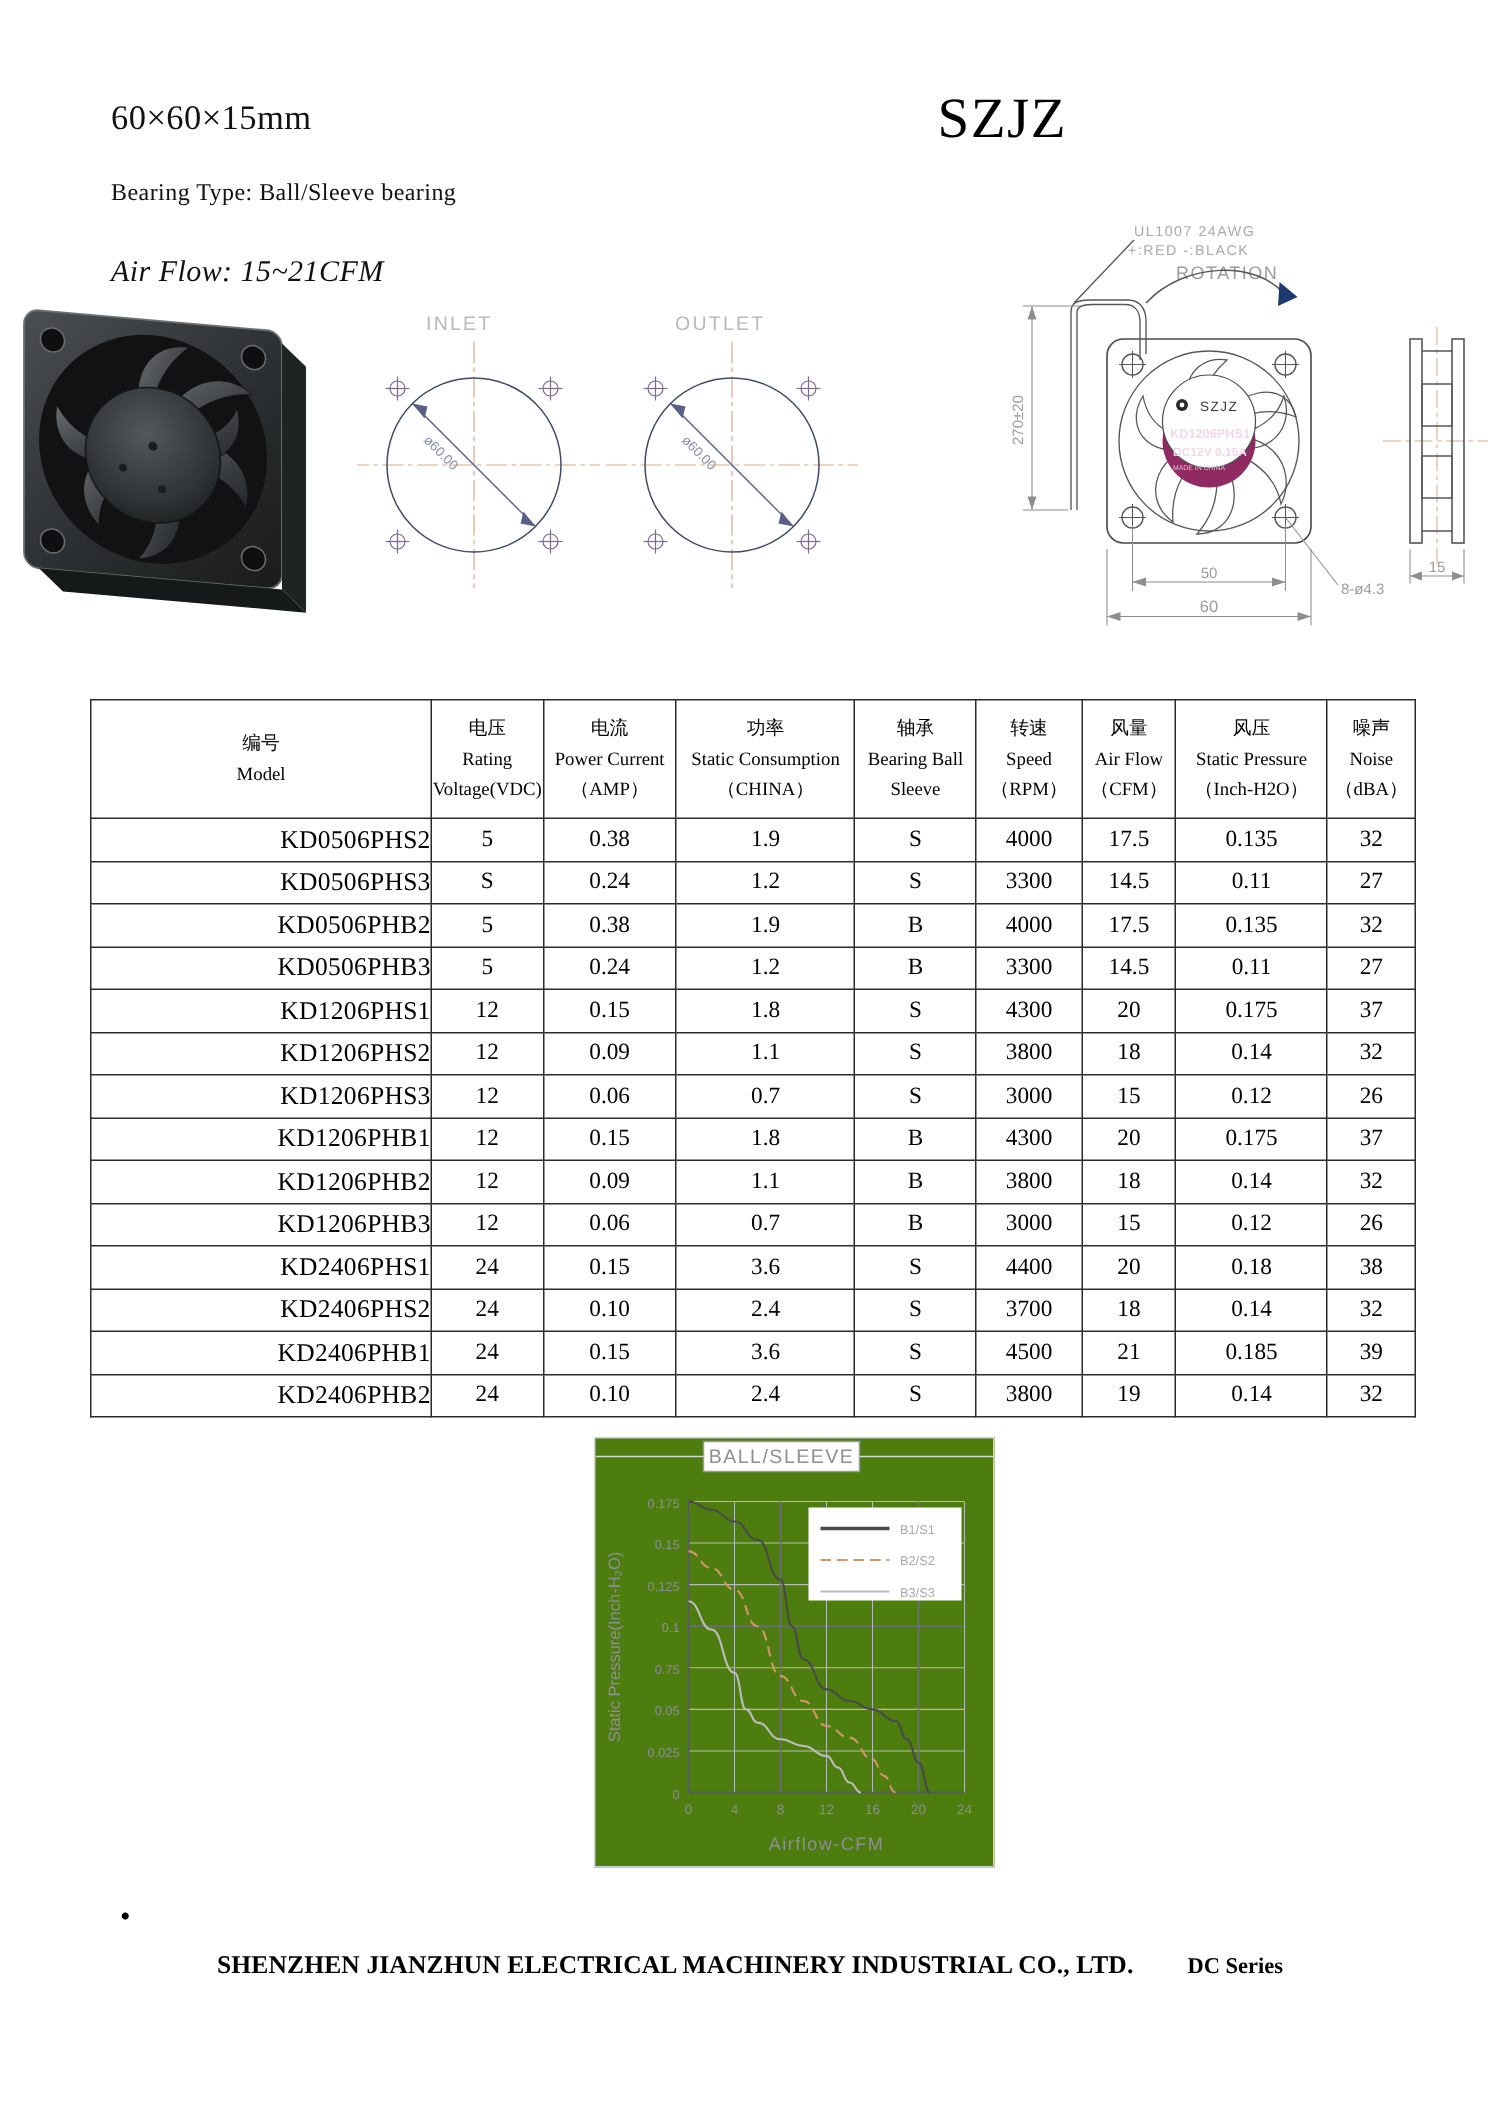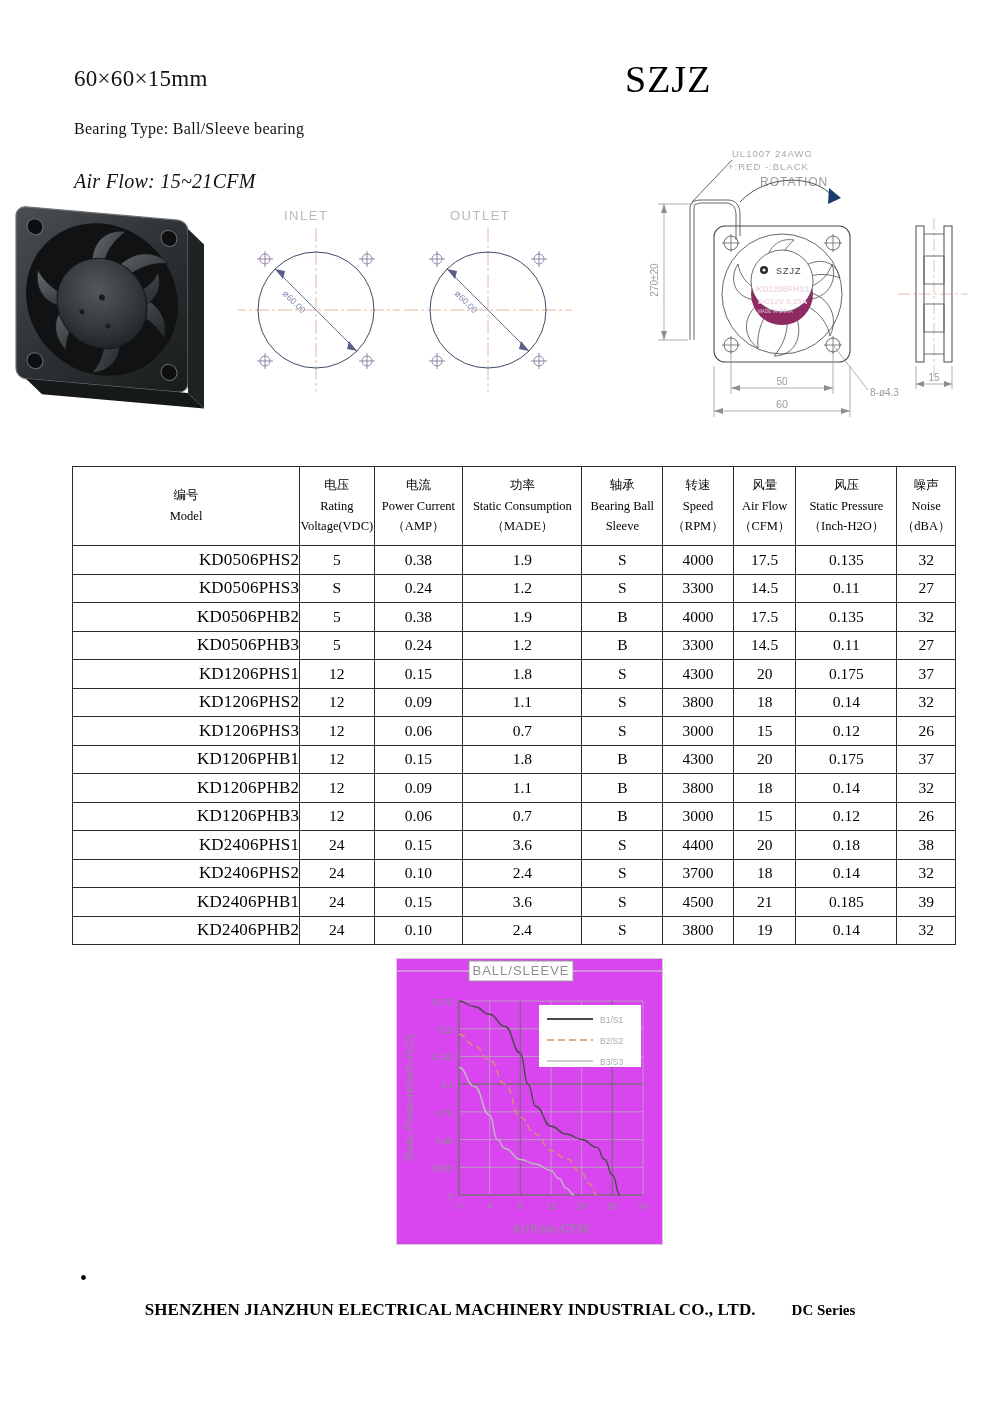--- a/index.html
+++ b/index.html
@@ -20,40 +20,40 @@
   #brand-logo{position:absolute;left:625px;top:57px;font-size:38px;
               font-family:"Liberation Serif",serif;letter-spacing:1px;color:#000;}
 
   
   .photo-wrap{position:absolute;left:12px;top:198px;width:200px;height:212px;}
   .fan-photo{width:100%;height:100%;display:block;}
 
   
   .cad{position:absolute;}
   #cad-inlet-outlet{left:238px;top:198px;width:350px;height:200px;}
-  #cad-assembly{left:636px;top:140px;width:340px;height:282px;}
+  #cad-assembly{left:660px;top:140px;width:340px;height:282px;}
   .cad svg{display:block;width:100%;height:100%;}
 
   
-  #spec-table{position:absolute;left:72px;top:466px;width:884px;
+  #spec-table{position:absolute;left:60px;top:466px;width:884px;
               border-collapse:collapse;font-family:"Liberation Serif",serif;}
   #spec-table td,#spec-table th{border:1px solid #2b2b2b;text-align:center;
               vertical-align:middle;padding:0;color:#000;font-weight:normal;}
   #spec-table thead th{height:78px;font-size:12.5px;line-height:1.65;}
   #spec-table thead th .cn{font-size:12.5px;display:block;}
   #spec-table thead th .en{font-size:12.5px;display:block;}
   #spec-table tbody td{height:27.5px;font-size:15.5px;}
   #spec-table tbody td.model{font-size:17px;letter-spacing:.2px;text-align:right;}
   .c-model{width:225px;}.c-rating{width:70px;}.c-cur{width:88px;}
   .c-pow{width:118px;}.c-bear{width:80px;}.c-spd{width:70px;}
   .c-air{width:62px;}.c-sp{width:100px;}.c-noise{width:58px;}
 
   
   #perf-chart{position:absolute;left:396px;top:958px;width:265px;height:285px;
-              border:1px solid #cfcfcf;background:#d946ef;}
+              border:1px solid #cfcfcf;background:#4d7c0f;}
   #perf-chart svg{display:block;width:100%;height:100%;}
 
   
   #page-bullet{position:absolute;left:80px;top:1268px;font-size:20px;line-height:1;color:#000;}
 
   
   #footer{position:absolute;left:0;top:1300px;width:1000px;text-align:center;}
   #footer-company{font-family:"Liberation Serif",serif;font-weight:bold;
                   font-size:17px;letter-spacing:.1px;color:#000;}
   #footer-series{font-family:"Liberation Serif",serif;font-weight:bold;
@@ -308,21 +308,21 @@
           <span class="en">Voltage(VDC)</span>
         </th>
         <th>
           <span class="cn">电流</span>
           <span class="en">Power Current</span>
           <span class="en">（AMP）</span>
         </th>
         <th>
           <span class="cn">功率</span>
           <span class="en">Static Consumption</span>
-          <span class="en">（MADE）</span>
+          <span class="en">（CHINA）</span>
         </th>
         <th>
           <span class="cn">轴承</span>
           <span class="en">Bearing Ball</span>
           <span class="en">Sleeve</span>
         </th>
         <th>
           <span class="cn">转速</span>
           <span class="en">Speed</span>
           <span class="en">（RPM）</span>

